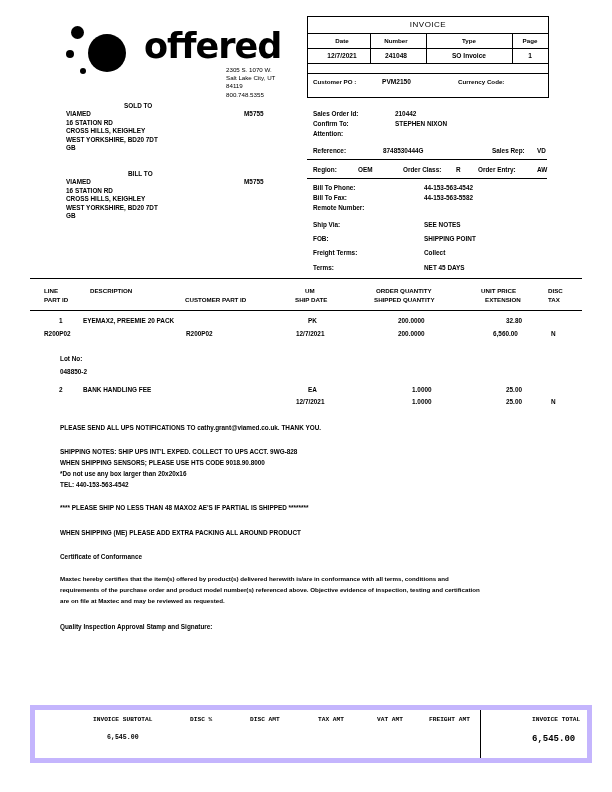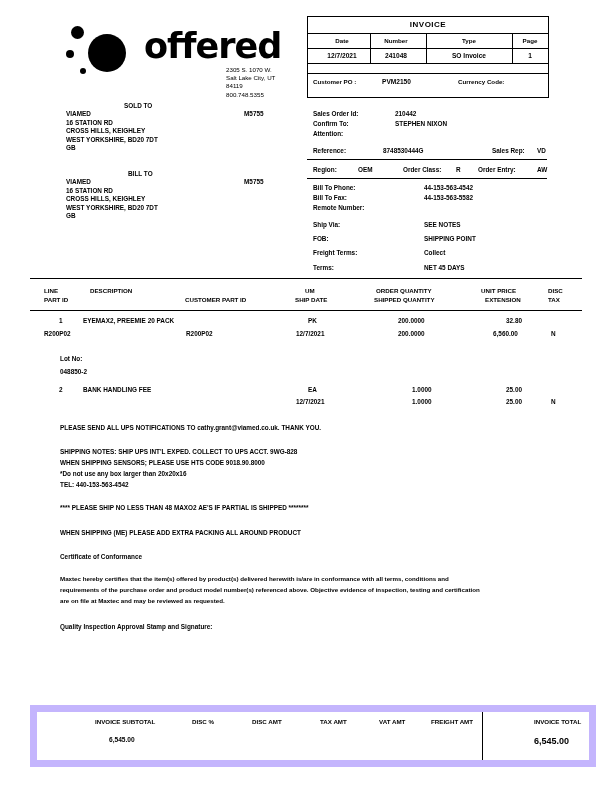--- a/index.html
+++ b/index.html
@@ -18,21 +18,21 @@
   .logo-dots{position:absolute;left:0;top:4px;width:80px;height:62px;}
   .dot-big{position:absolute;left:22px;top:14px;width:38px;height:38px;border-radius:50%;background:#000;}
   .dot-mid{position:absolute;left:5px;top:6px;width:13px;height:13px;border-radius:50%;background:#000;}
   .dot-sm{position:absolute;left:0px;top:30px;width:8px;height:8px;border-radius:50%;background:#000;}
   .dot-sm2{position:absolute;left:14px;top:48px;width:6px;height:6px;border-radius:50%;background:#000;}
   .logo-word{position:absolute;left:78px;top:10px;font-size:35px;font-weight:bold;letter-spacing:-1px;color:#000;font-family:"DejaVu Sans", sans-serif;}
   .logo-addr{position:absolute;left:160px;top:50px;font-size:6.2px;line-height:8.2px;color:#000;}
 
   
   .inv-box{position:absolute;left:307px;top:16px;width:240px;height:80px;border:1px solid #000;}
-  .inv-title{position:absolute;left:0;top:0;width:240px;height:16px;border-bottom:1px solid #000;text-align:center;font-size:8px;font-weight:bold;line-height:16px;letter-spacing:.5px;}
+  .inv-title{position:absolute;left:0;top:0;width:240px;height:16px;border-bottom:1px solid #000;text-align:center;font-size:8px;font-weight:normal;line-height:16px;letter-spacing:.5px;}
   .inv-hdr-row{position:absolute;left:0;top:16px;width:240px;height:15px;border-bottom:1px solid #000;}
   .inv-val-row{position:absolute;left:0;top:31px;width:240px;height:15px;border-bottom:1px solid #000;}
   .inv-cust-row{position:absolute;left:0;top:56px;width:240px;height:16px;border-top:1px solid #000;}
   .c1{position:absolute;left:6px;width:56px;}
   .c2{position:absolute;left:62px;width:52px;}
   .c3{position:absolute;left:118px;width:86px;}
   .c4{position:absolute;left:208px;width:28px;}
   .hdr-lbl{font-size:6.2px;font-weight:bold;line-height:15px;text-align:center;}
   .hdr-val{font-size:6.6px;font-weight:bold;line-height:15px;text-align:center;}
   .cust-lbl{position:absolute;left:5px;top:0;font-size:6.2px;font-weight:bold;line-height:16px;}
@@ -57,21 +57,21 @@
   .li-top{position:absolute;left:30px;top:278px;width:552px;height:0;border-top:1.2px solid #000;}
   .li-bot{position:absolute;left:30px;top:310px;width:552px;height:0;border-top:1.2px solid #000;}
   .li-hdr{position:absolute;font-size:6.2px;font-weight:bold;}
   .li-cell{position:absolute;font-size:6.4px;font-weight:bold;}
 
   
   .note{position:absolute;font-size:6.4px;font-weight:bold;line-height:10px;}
   .note-small{position:absolute;font-size:6.2px;font-weight:bold;line-height:11px;width:420px;}
 
   
-  .tot-box{position:absolute;left:30px;top:705px;width:552px;height:48px;border:7px solid #c4b5fd;}
+  .tot-box{position:absolute;left:30px;top:705px;width:552px;height:48px;border:5px solid #c4b5fd;font-family:Liberation Mono, monospace;}
   .tot-lbl{position:absolute;top:6px;font-size:6.2px;font-weight:bold;}
   .tot-val{position:absolute;top:24px;font-size:6.6px;font-weight:bold;}
   .tot-vline{position:absolute;left:445px;top:0;width:1px;height:48px;background:#000;}
   .tot-total-lbl{position:absolute;left:497px;top:6px;font-size:6.2px;font-weight:bold;}
   .tot-total-val{position:absolute;left:497px;top:24px;font-size:9px;font-weight:bold;}
 </style>
 </head>
 <body>
 
 <div class="page">

